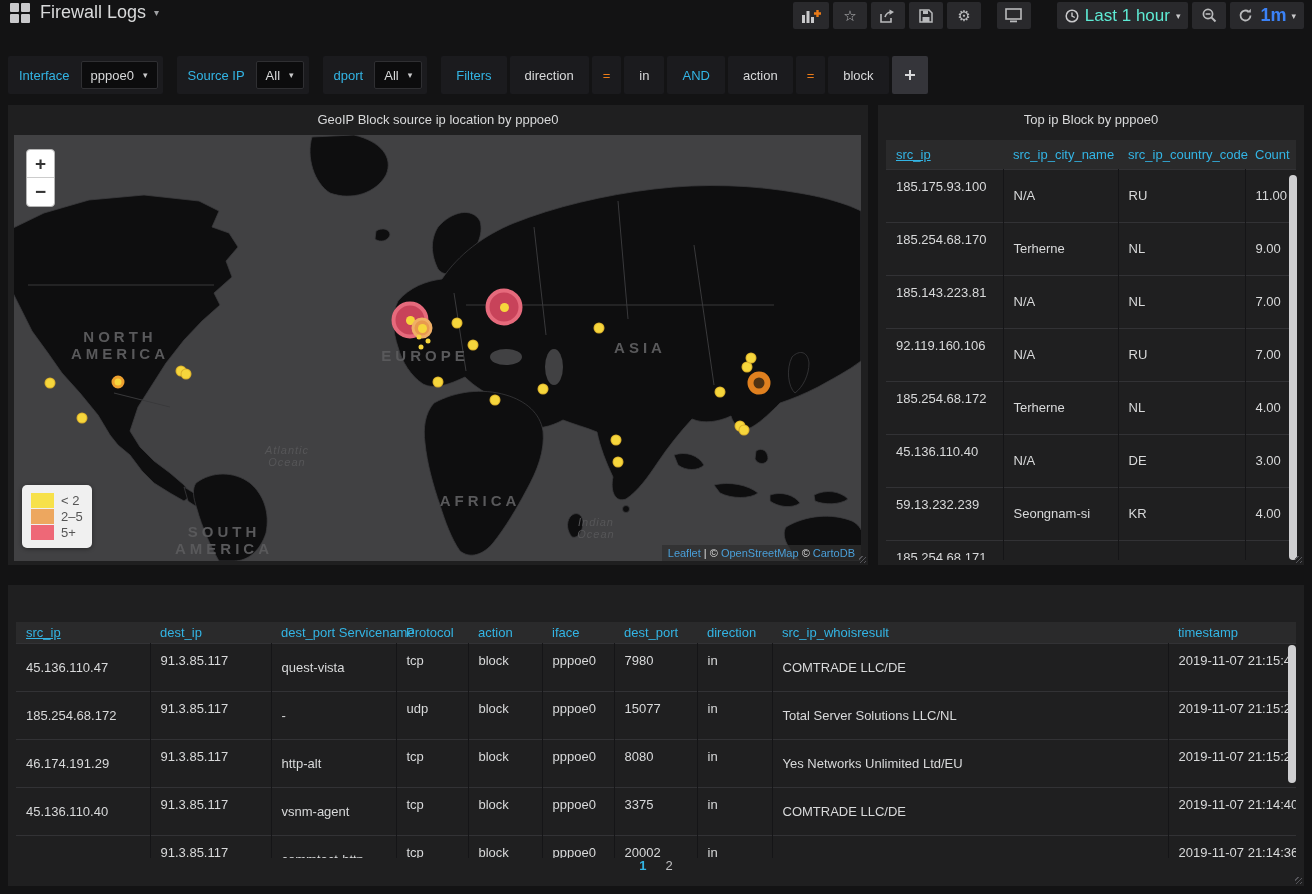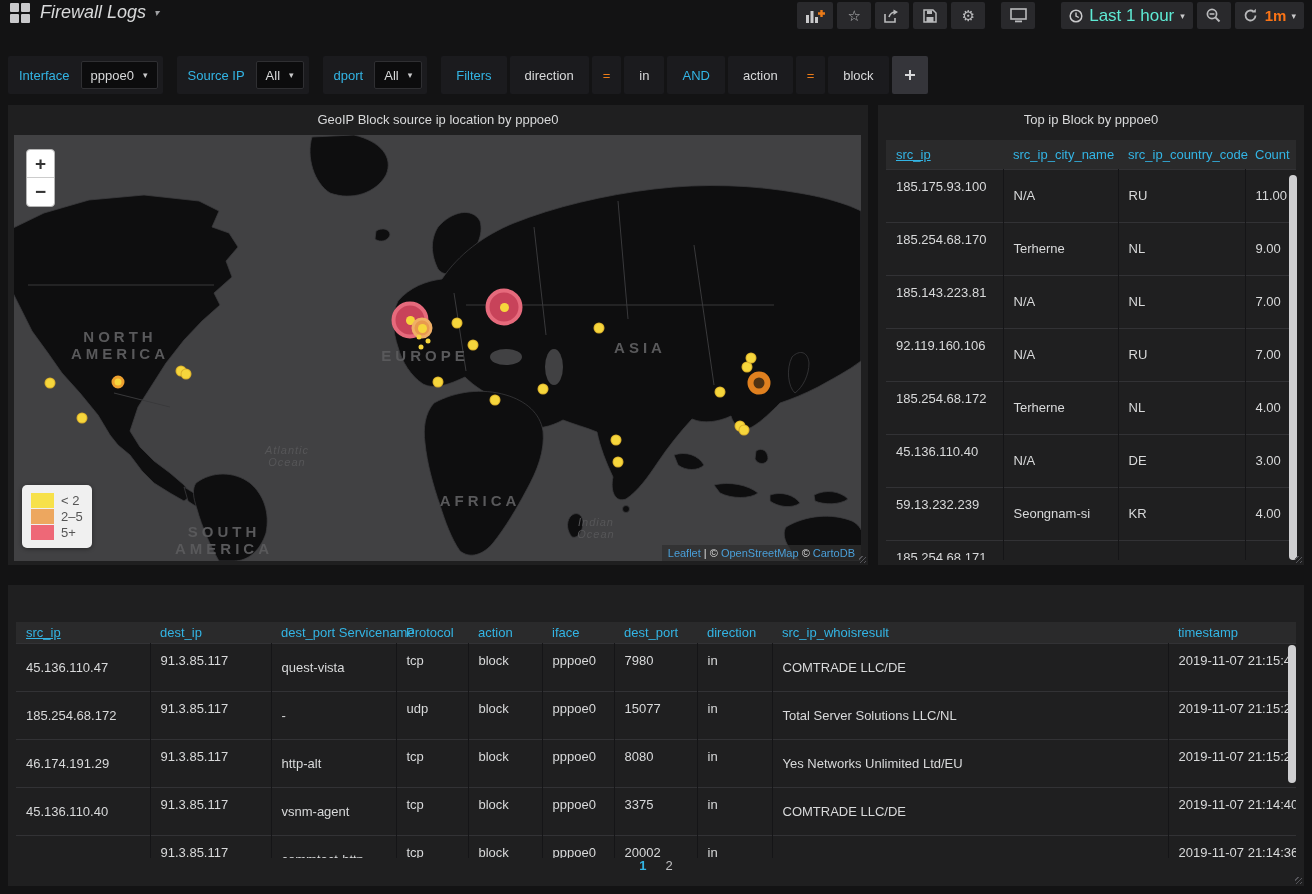--- a/index.html
+++ b/index.html
@@ -2,34 +2,34 @@
 <html><head>
 <meta charset="utf-8">
 <style>
   * { margin:0; padding:0; box-sizing:border-box; }
   html,body { background:#131314; }
   .page { position:relative; width:1312px; height:894px; background:#131314; overflow:hidden;
           font-family:"Liberation Sans", sans-serif; color:#d8d9da; }
 
   
   .navbar { position:absolute; top:0; left:0; right:0; height:30px; }
-  .nav-left { position:absolute; left:10px; top:2px; display:flex; align-items:center; gap:10px;font-style:italic; }
+  .nav-left { position:absolute; left:10px; top:2px; display:flex; align-items:center; gap:10px; }
   .grid-icon { display:inline-grid; grid-template-columns:9px 9px; grid-gap:2px; cursor:pointer; }
   .grid-icon i { width:9px; height:9px; background:#c9c9cb; border-radius:1px; display:block; }
   .dash-title { font-size:18px; color:#d8d9da; cursor:pointer; }
   .title-caret { color:#9fa0a3; font-size:10px; margin-left:-2px; cursor:pointer; }
   .nav-right { position:absolute; right:8px; top:2px; display:flex; align-items:center; }
   .nav-btn { height:27px; min-width:34px; background:#29292c; border-radius:2px; margin-left:4px;
              display:flex; align-items:center; justify-content:center; cursor:pointer; padding:0 8px; }
   .nav-btn svg { display:block; }
   .nav-gap-sm { width:12px; } .nav-gap-lg { width:22px; }
   .glyph { font-size:15px; color:#b9babc; line-height:1; }
   .time-text { font-size:17px; color:#5eead4; margin:0 6px 0 6px; white-space:nowrap; }
   .caret { color:#c9c9cb; font-size:9px; }
-  .interval-text { font-size:15px; font-weight:bold; color:#f97316; margin:0 5px 0 7px; }
+  .interval-text { font-size:18px; font-weight:bold; color:#3b82f6; margin:0 5px 0 7px; }
 
   
   .filter-row { position:absolute; left:8px; top:56px; display:flex; align-items:center; gap:14px; }
   .filter-group { display:flex; align-items:center; background:#1b1b1e; border-radius:2px; height:38px; }
   .filter-label { color:#33b5e5; font-size:13px; padding:0 11px; }
   .filter-value { background:#0c0c0d; border:1px solid #2f2f32; border-radius:2px; height:28px;
                   margin-right:5px; padding:0 9px; display:flex; align-items:center; gap:9px;
                   font-size:13px; color:#d8d9da; cursor:pointer; }
   .adhoc { display:flex; align-items:center; gap:3px; }
   .seg { background:#1b1b1e; height:38px; display:flex; align-items:center; padding:0 15px;

